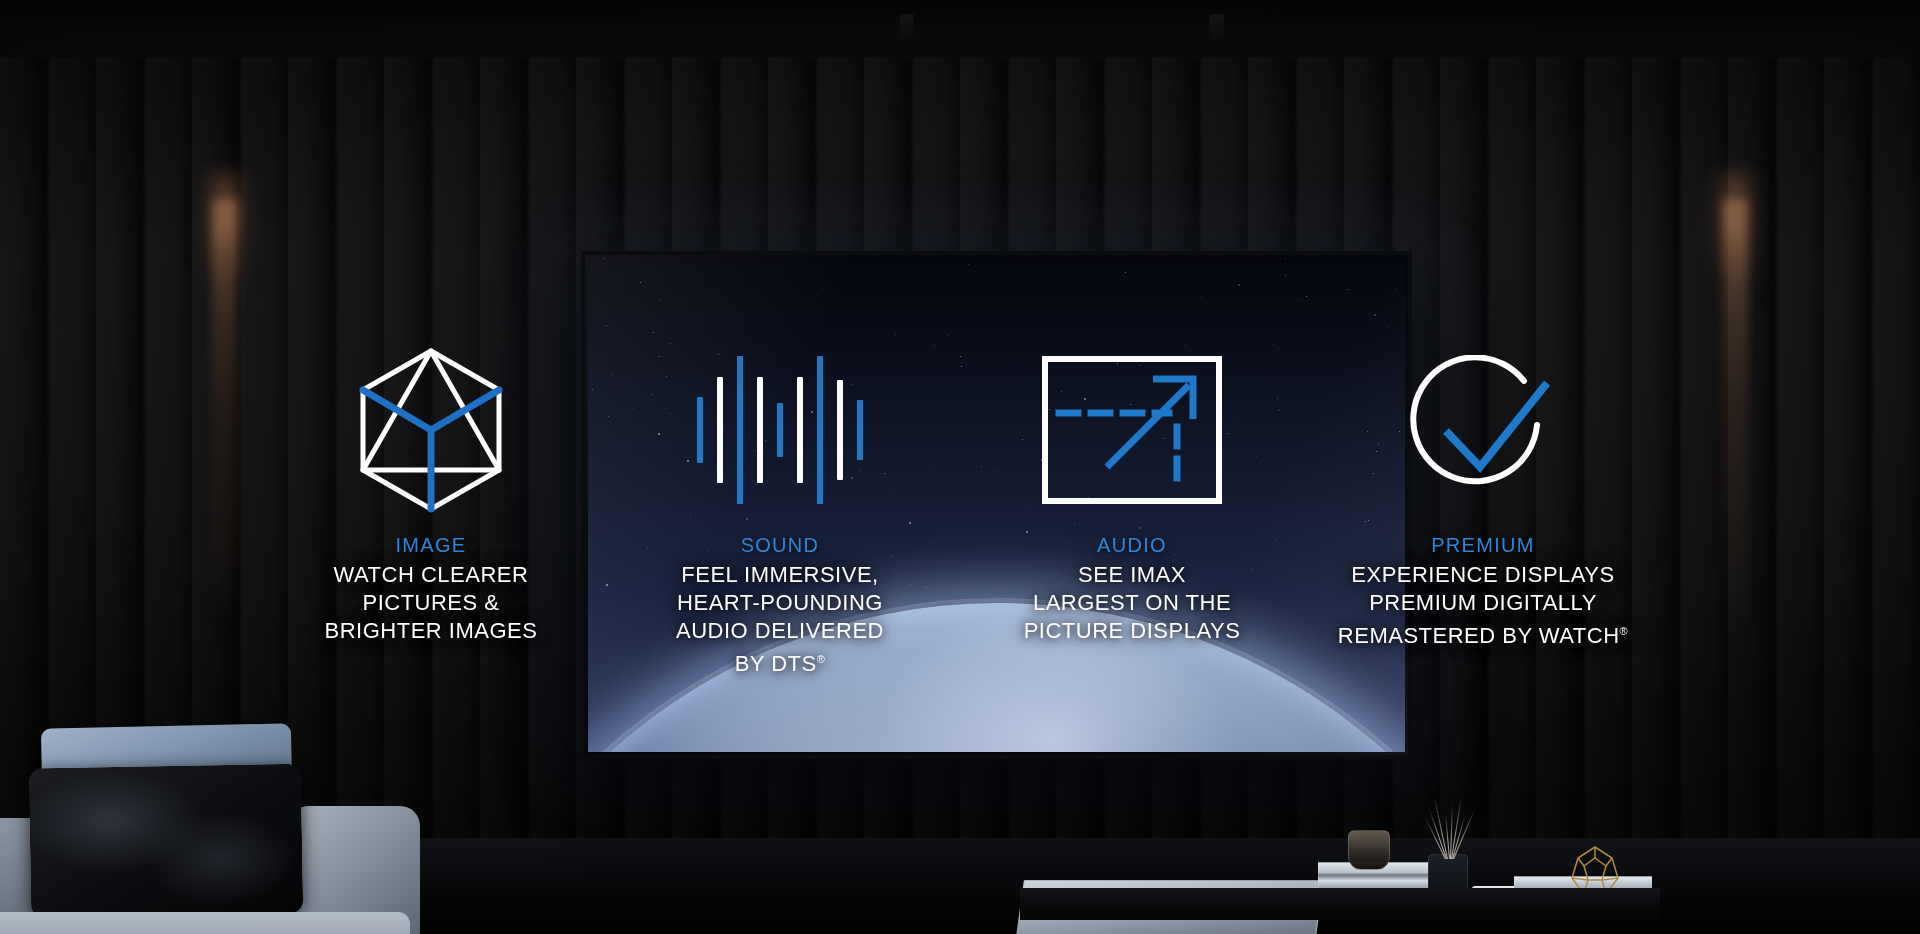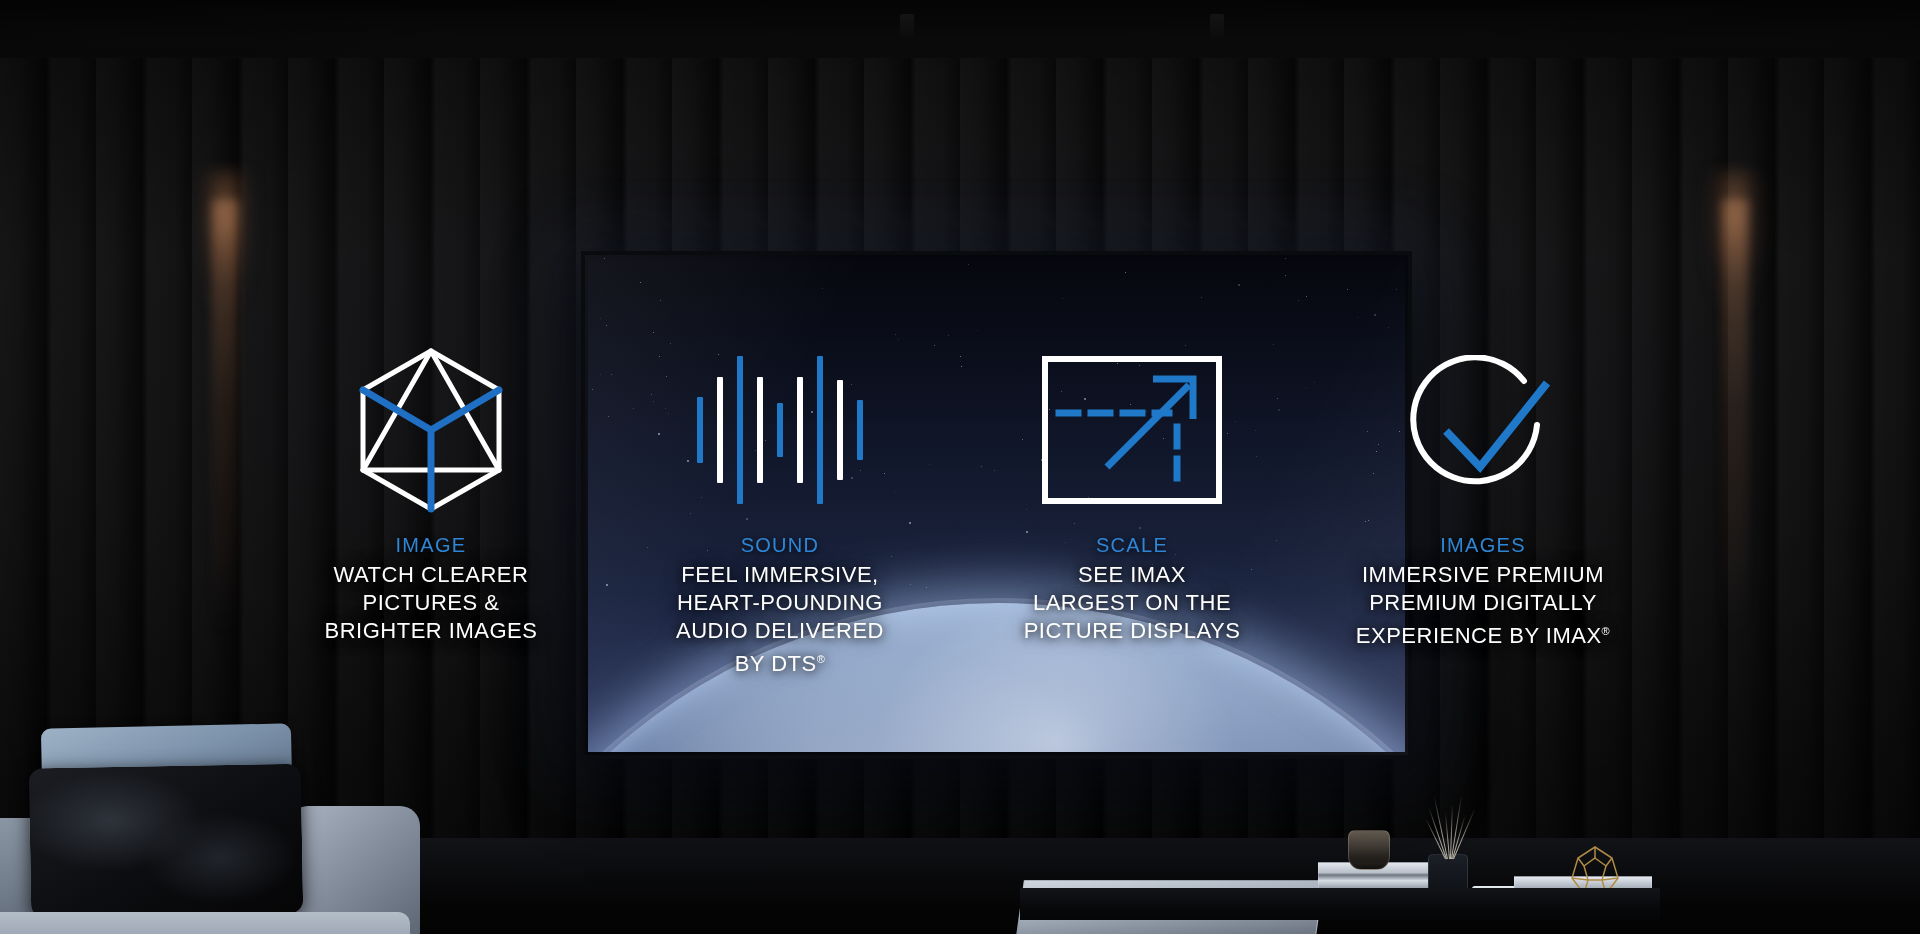--- a/index.html
+++ b/index.html
@@ -463,35 +463,35 @@
         <g stroke="#1f78c8" stroke-width="7" fill="none" stroke-linecap="square">
           <line x1="18" y1="58" x2="128" y2="58" stroke-dasharray="19 13"></line>
           <line x1="136" y1="72" x2="136" y2="136" stroke-dasharray="19 13"></line>
         </g>
         <g stroke="#1f78c8" stroke-width="7" fill="none" stroke-linecap="butt">
           <line x1="66" y1="112" x2="148" y2="30"></line>
           <polyline points="112,24 152,24 152,64" fill="none"></polyline>
         </g>
       </svg>
     </div>
-    <div class="kicker">SCALE</div>
+    <div class="kicker">AUDIO</div>
     <div class="desc">
       <span>SEE IMAX</span><br>
       <span>LARGEST ON THE</span><br>
       <span>PICTURE DISPLAYS</span>
     </div>
   </div>
 
   <div class="feature" id="feature-content">
     <div class="icon-wrap">
       <svg width="150" height="150" viewBox="0 0 150 150">
         <path d="M116 26 A 62 62 0 1 0 129 70" fill="none" stroke="#ffffff" stroke-width="6" stroke-linecap="round"></path>
         <polyline points="38,76 72,112 139,28" fill="none" stroke="#1f78c8" stroke-width="8" stroke-linecap="butt" stroke-linejoin="miter"></polyline>
       </svg>
     </div>
-    <div class="kicker">IMAGES</div>
+    <div class="kicker">PREMIUM</div>
     <div class="desc">
-      <span>IMMERSIVE PREMIUM</span><br>
+      <span>EXPERIENCE DISPLAYS</span><br>
       <span>PREMIUM DIGITALLY</span><br>
-      <span>EXPERIENCE BY IMAX</span><sup>®</sup>
+      <span>REMASTERED BY WATCH</span><sup>®</sup>
     </div>
   </div>
 </div>
 
 </body></html>

